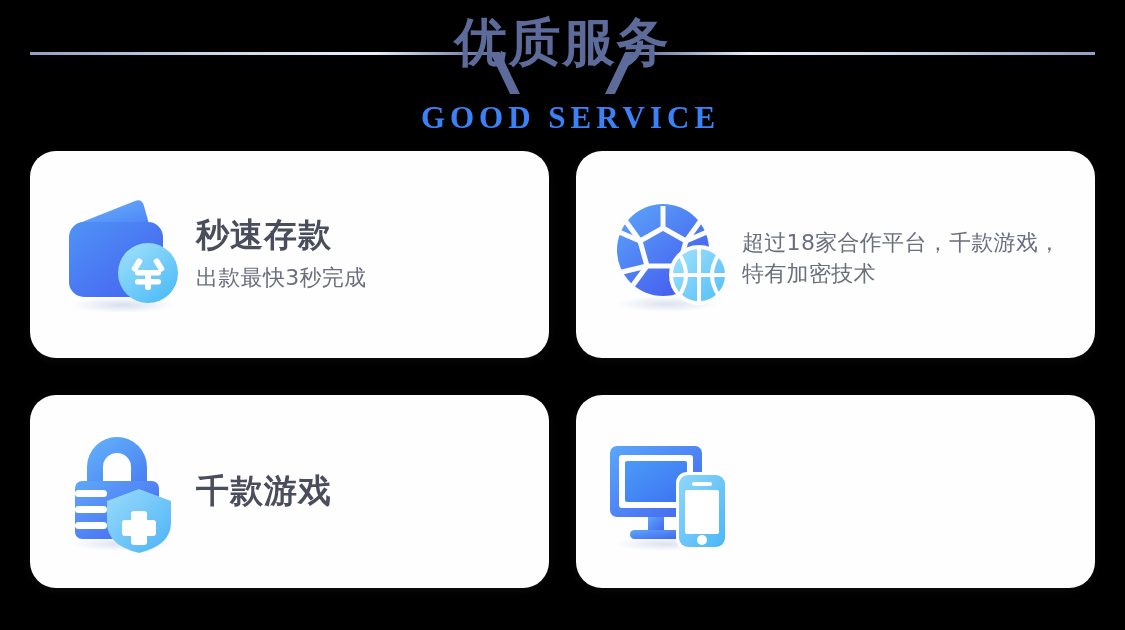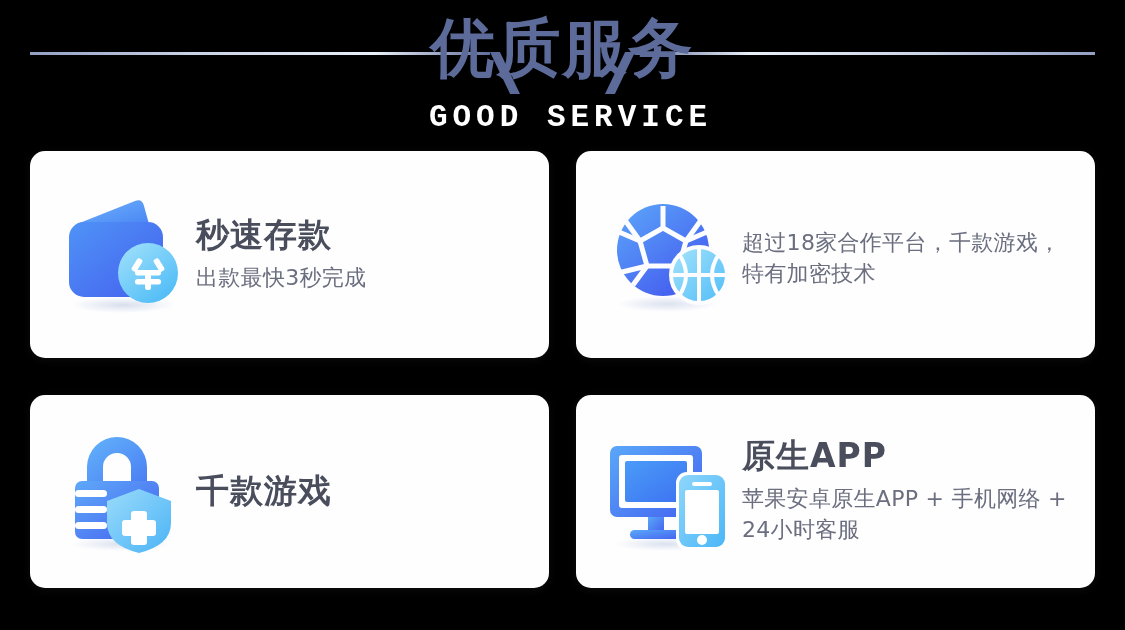--- a/index.html
+++ b/index.html
@@ -22,44 +22,44 @@
   .rule-r{ left:635px; width:460px;
     background:linear-gradient(to right,#5f6e9b 0%,#eaeff8 25%,#c9d2e6 65%,#93a0c4 100%); }
   .slash{ position:absolute; top:52px; width:30px; height:42px;
     background:#5c6b99; }
   .slash-l{ left:490px; clip-path:polygon(0 0,33% 0,100% 100%,67% 100%); }
   .slash-r{ left:605px; clip-path:polygon(67% 0,100% 0,33% 100%,0 100%); }
 
   .title-cn{
     position:absolute; left:0; top:14px; width:1125px;
     text-align:center;
-    font-size:64px; font-weight:bold; letter-spacing:2px;
+    font-size:52px; font-weight:bold; letter-spacing:2px;
     color:#5c6b99; line-height:1.08;
     font-family:"DejaVu Sans","Liberation Sans",sans-serif;
   }
   .title-en{
     position:absolute; left:0; top:100px; width:1125px;
     text-align:center;
     font-size:31px; font-weight:bold; letter-spacing:5px;
-    color:#ffffff;
-    font-family:Liberation Mono, monospace;
+    color:#3b82f6;
+    font-family:Liberation Serif, serif;
     padding-left:16px;
   }
 
   
   .grid{
     position:absolute; left:30px; top:151px;
     width:1065px; height:437px;
     display:grid;
     grid-template-columns:519px 519px;
     grid-template-rows:207px 193px;
     column-gap:27px; row-gap:37px;
   }
   .card{
-    background:#fefeff; border-radius:15px;
+    background:#fefeff; border-radius:26px;
     display:flex; align-items:center;
     padding:0 18px 0 28px;
     box-shadow:0 2px 10px rgba(255,255,255,0.05);
   }
   .icon-wrap{
     flex:0 0 132px; height:120px;
     position:relative;
     display:flex; align-items:center; justify-content:center;
   }
   .txt{ flex:1 1 auto; padding-left:6px; }
@@ -247,20 +247,16 @@
           <rect x="21" y="29" width="62" height="41" rx="2" fill="url(#m2)"></rect>
           <rect x="44" y="85" width="16" height="15" fill="url(#m1)"></rect>
           <rect x="26" y="98" width="52" height="9" rx="4.5" fill="url(#m1)"></rect>
           <rect x="72" y="40" width="52" height="78" rx="11" fill="#ffffff"></rect>
           <rect x="75" y="43" width="46" height="72" rx="9" fill="url(#p1)"></rect>
           <rect x="81" y="58" width="34" height="44" rx="2" fill="#ffffff"></rect>
           <rect x="88" y="50" width="20" height="4" rx="2" fill="#ffffff"></rect>
           <circle cx="98" cy="108" r="5" fill="#ffffff"></circle>
         </svg>
       </div>
-      <div class="txt">
-        <div class="c-title">原生APP</div>
-        <div class="c-sub">苹果安卓原生APP + 手机网络 + 24小时客服</div>
-      </div>
     </div>
 
   </div>
 </div>
 
 </body></html>

